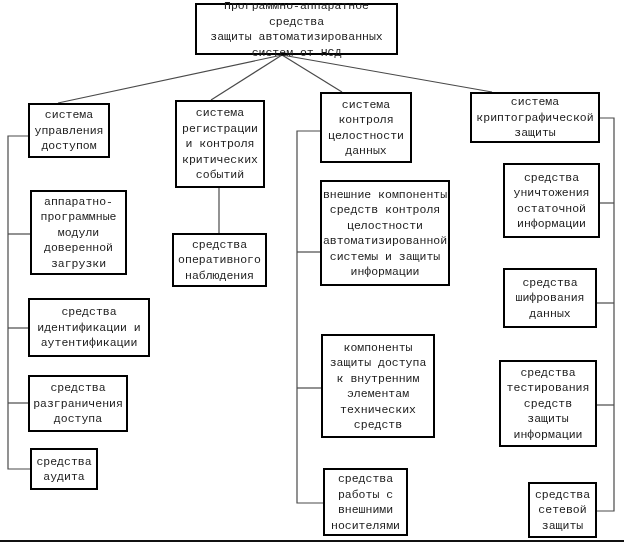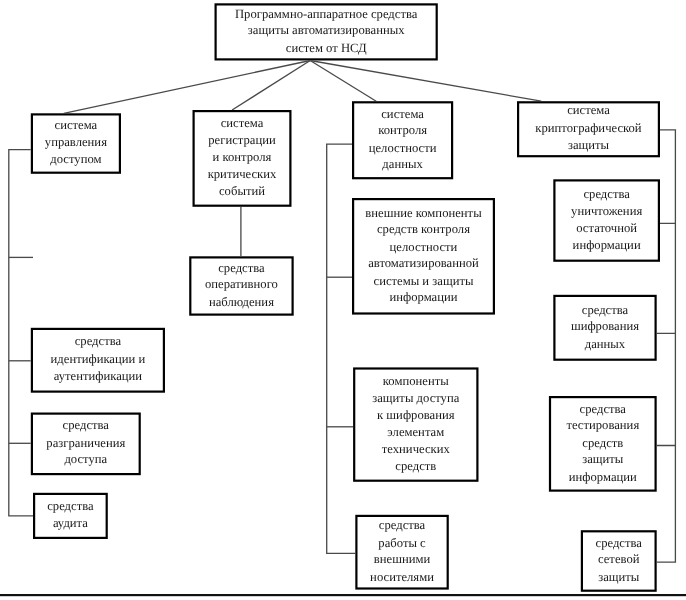--- a/index.html
+++ b/index.html
@@ -1,20 +1,20 @@
 <!DOCTYPE html>
 <html><head>
 <meta charset="utf-8">
 <style>
   html,body{margin:0;padding:0;background:#fff;}
   #canvas{
     position:relative;
     width:624px;height:545px;
     background:#fff;
-    font-family:Liberation Serif, serif;
+    font-family:Liberation Mono, monospace;
     overflow:hidden;
   }
   #wires{position:absolute;left:0;top:0;width:624px;height:545px;z-index:1;}
   .node{
     position:absolute;
     box-sizing:border-box;
     border:2px solid #000;
     background:#fff;
     display:flex;align-items:center;justify-content:center;
     text-align:center;
@@ -65,20 +65,27 @@
     <span>Программно-аппаратное средства
 защиты автоматизированных
 систем от НСД</span>
   </div>
 
   <div class="node" style="left:28px;top:103px;width:82px;height:55px;">
     <span>система
 управления
 доступом</span>
   </div>
+  <div class="node" style="left:30px;top:190px;width:97px;height:85px;">
+    <span>аппаратно-
+программные
+модули
+доверенной
+загрузки</span>
+  </div>
   <div class="node" style="left:28px;top:298px;width:122px;height:59px;">
     <span>средства
 идентификации и
 аутентификации</span>
   </div>
   <div class="node" style="left:28px;top:375px;width:100px;height:57px;">
     <span>средства
 разграничения
 доступа</span>
   </div>
@@ -110,21 +117,21 @@
     <span>внешние компоненты
 средств контроля
 целостности
 автоматизированной
 системы и защиты
 информации</span>
   </div>
   <div class="node" style="left:321px;top:334px;width:114px;height:104px;">
     <span>компоненты
 защиты доступа
-к шифрования
+к внутренним
 элементам
 технических
 средств</span>
   </div>
   <div class="node" style="left:323px;top:468px;width:85px;height:68px;">
     <span>средства
 работы с
 внешними
 носителями</span>
   </div>

